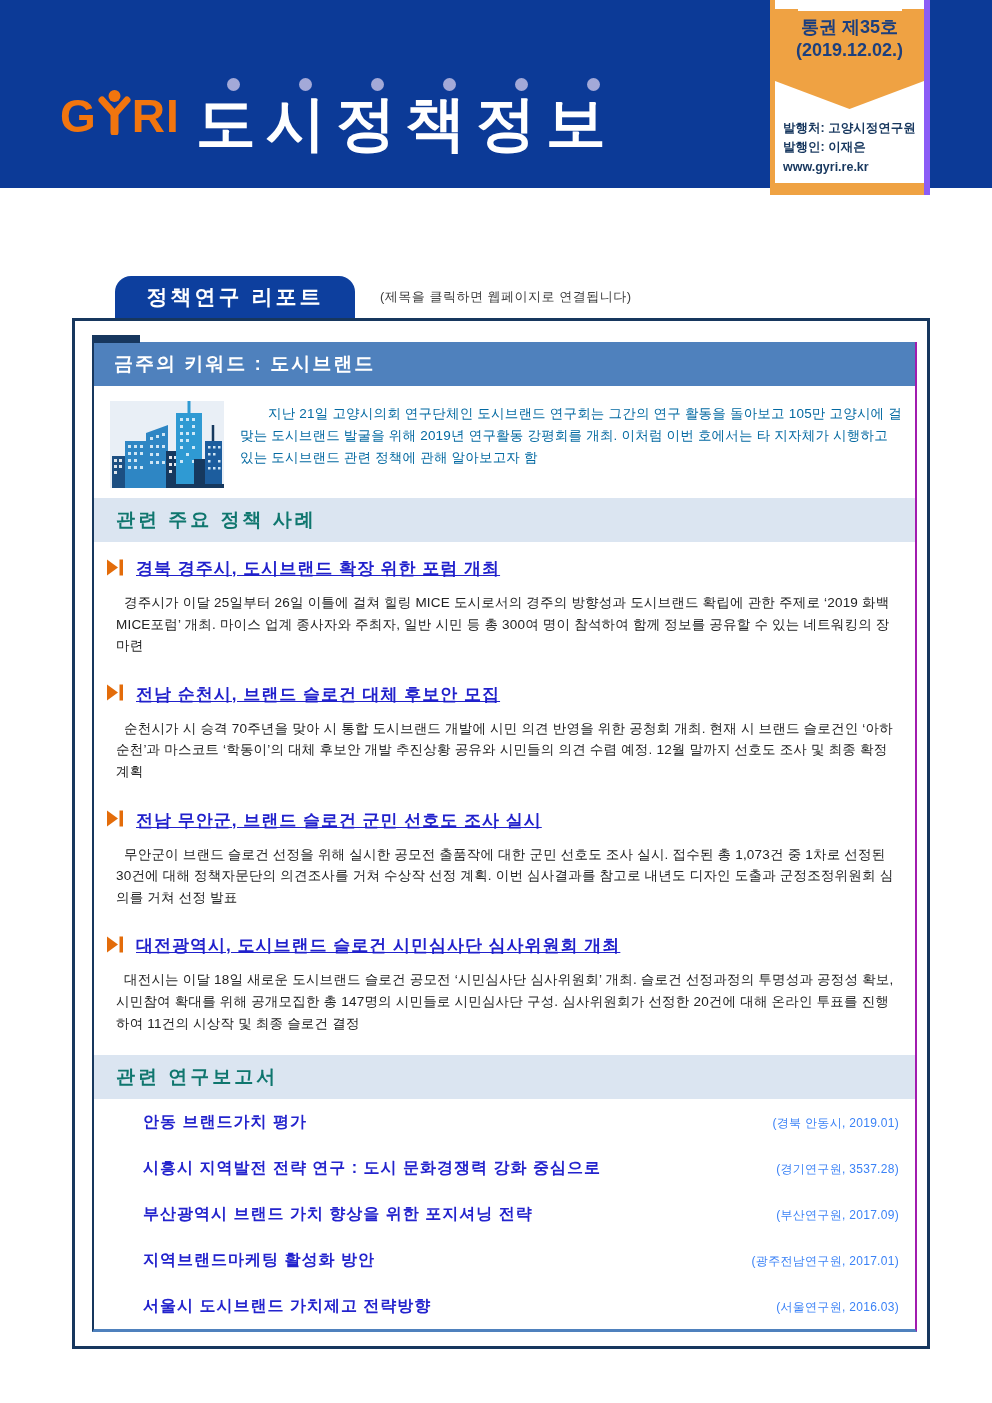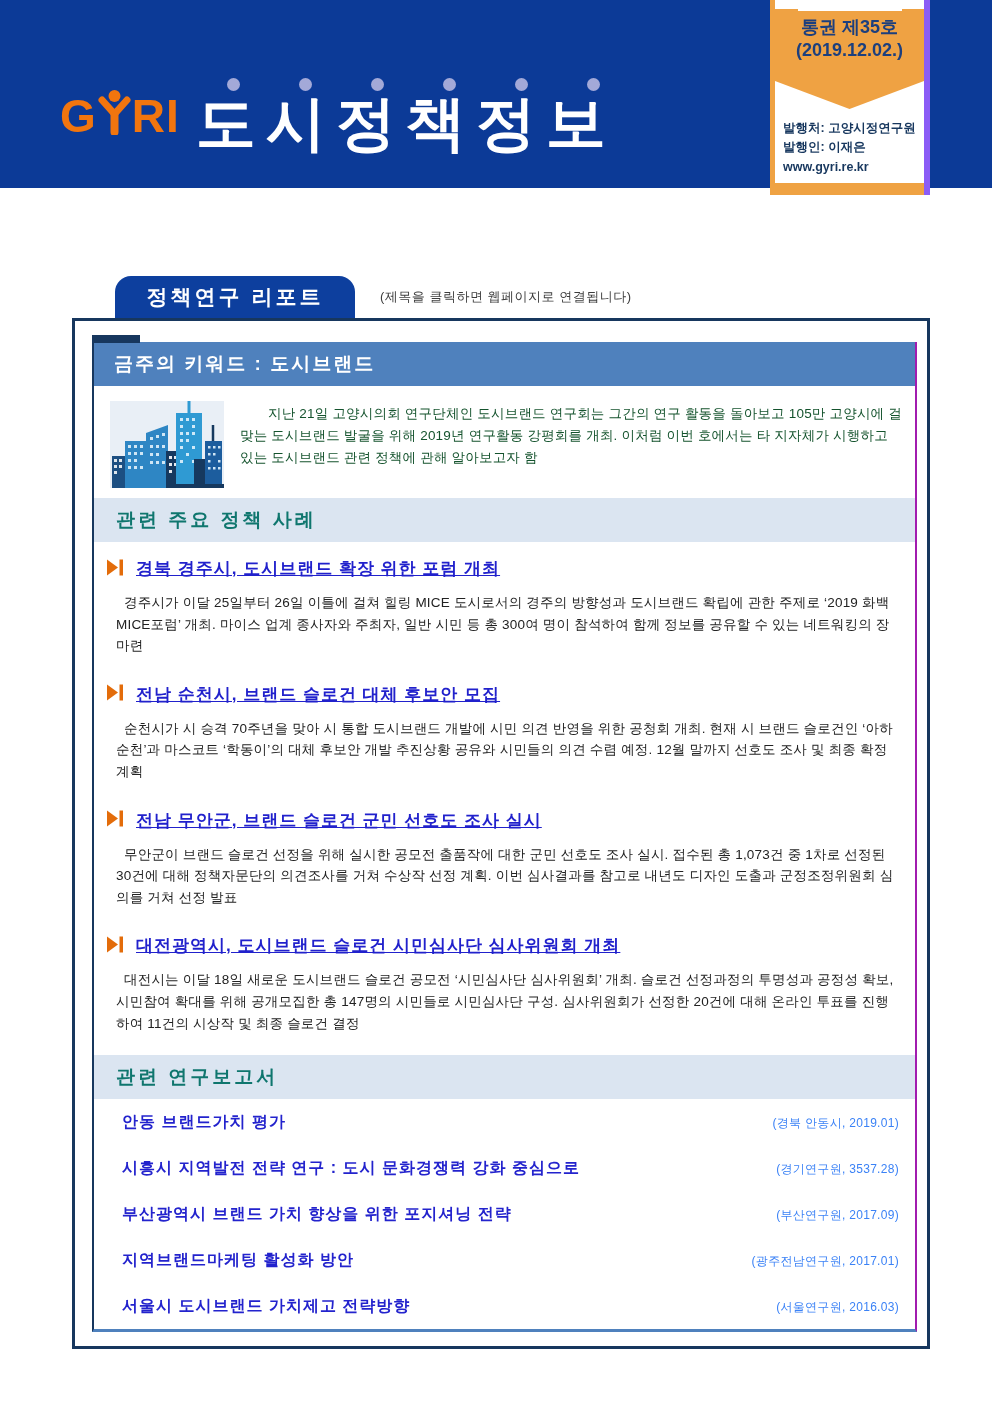--- a/index.html
+++ b/index.html
@@ -36,29 +36,29 @@
   .tab-note{margin:0 0 12px 16px;font-size:13px;color:#3c3c3c;letter-spacing:0.5px;}
   
   .main-box{margin-left:72px;width:858px;box-sizing:border-box;border:3px solid #17375e;background:#ffffff;padding-bottom:14px;}
   .inner{margin:21px 10px 0 17px;border-left:2px solid #17375e;border-right:2px solid #a21caf;border-bottom:3px solid #4f81bd;}
   .keyword-header{position:relative;background:#4f81bd;color:#ffffff;font-weight:bold;font-size:19px;
     padding:9px 0 9px 20px;letter-spacing:2px;}
   .corner-accent{position:absolute;left:-2px;top:-7px;width:48px;height:8px;background:#17375e;}
   .intro{display:flex;padding:15px 6px 10px 16px;}
   .city-art{flex:0 0 114px;}
   .city-art svg{display:block;}
-  .intro-text{margin:2px 4px 0 16px;font-size:13.5px;color:#14532d;line-height:1.62;text-indent:28px;letter-spacing:0.2px;}
+  .intro-text{margin:2px 4px 0 16px;font-size:13.5px;color:#0369a1;line-height:1.62;text-indent:28px;letter-spacing:0.2px;}
   .section-header{background:#dbe5f1;color:#0f766e;font-weight:bold;font-size:19px;padding:9px 0 9px 22px;letter-spacing:3px;}
   .policy-item{padding:15px 10px 5px 13px;}
   .item-head{display:flex;align-items:center;}
   .skip-icon{flex:0 0 auto;margin:1px 11px 0 0;}
   .item-title{color:#2121cc;font-size:17px;font-weight:bold;text-decoration:underline;letter-spacing:1px;cursor:pointer;}
   .item-body{margin:12px 6px 6px 9px;font-size:13.5px;color:#222222;line-height:1.6;text-indent:8px;letter-spacing:0.2px;}
   .reports-header-wrap{margin-top:10px;}
-  .report-row{display:flex;justify-content:space-between;align-items:baseline;padding:13px 16px 12px 28px;}
+  .report-row{display:flex;justify-content:space-between;align-items:baseline;padding:13px 16px 12px 28px;margin-left:21px;}
   .report-title{color:#2323cd;font-size:16px;font-weight:600;letter-spacing:1px;cursor:pointer;}
   .report-source{color:#3b82f6;font-size:12px;letter-spacing:0.3px;white-space:nowrap;margin-left:18px;}
 </style>
 </head>
 <body>
 
 <div class="banner">
   <div class="brand">
     <div class="gyri">
       <span>G</span>

